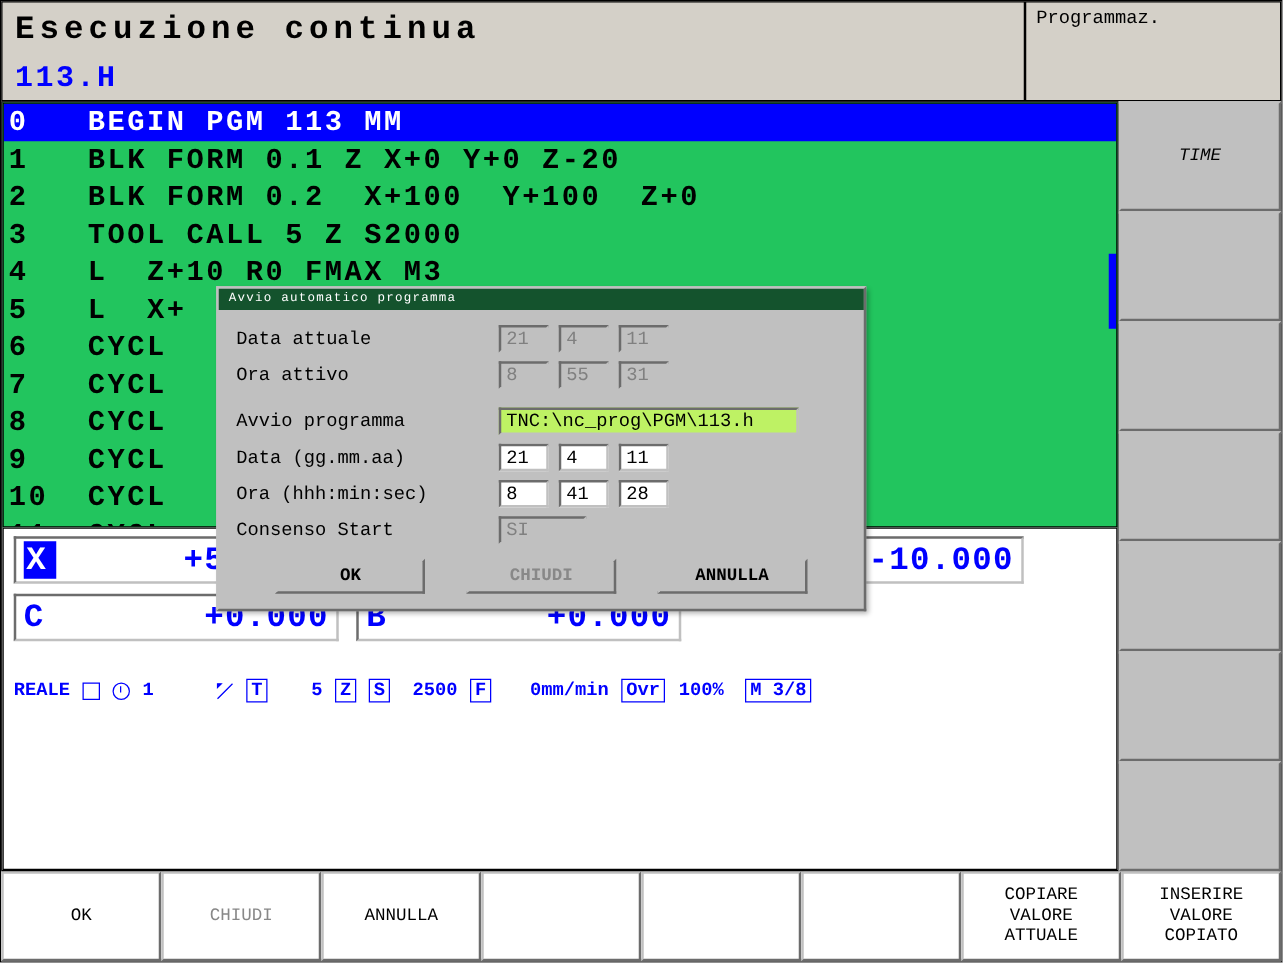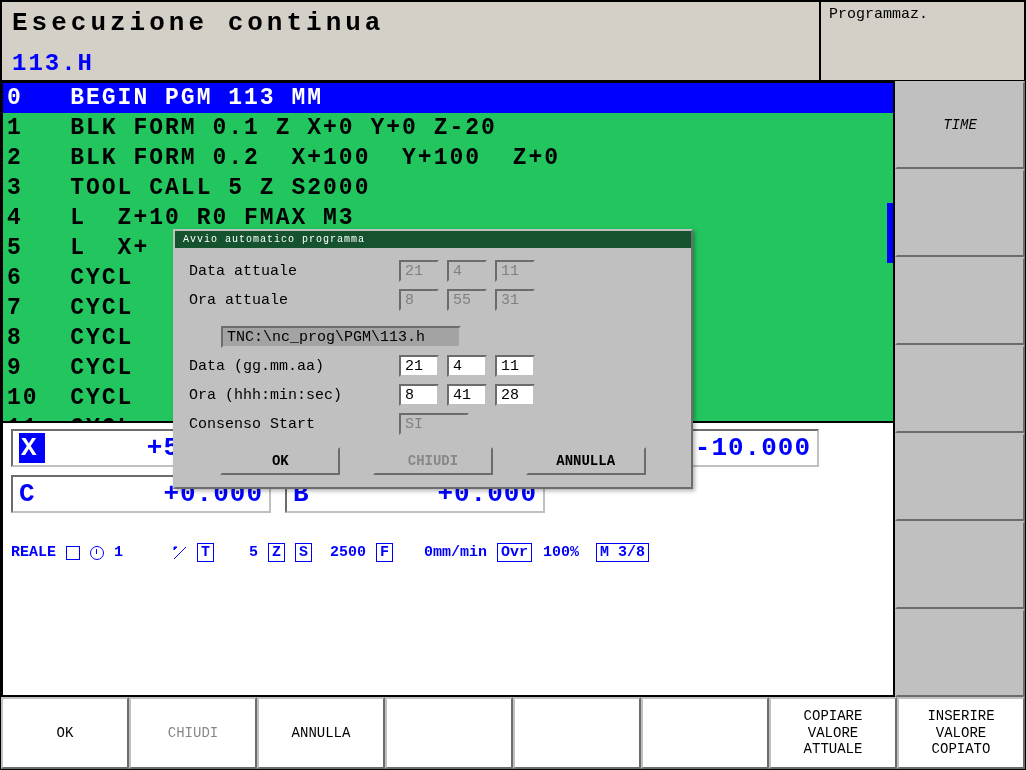--- a/index.html
+++ b/index.html
@@ -183,21 +183,21 @@
   .dlabel { width: 210px; }
   .dfield {
     border: 2px inset #c0c0c0;
     background: #fff;
     padding: 1px 4px;
     min-width: 30px;
     height: 22px;
     font-family: "Courier New", monospace;
   }
   .dfield.ro { color: #808080; background: #c0c0c0; }
-  .dfield.sel { background: #a3a3a3; color: #000; margin-left: 32px;}
+  .dfield.sel { background: #bef264; color: #000;}
   .dgap { width: 8px; display: inline-block; }
   .dbtn-row { display: flex; justify-content: space-around; gap: 10px; margin-top: 12px; padding: 0 20px;}
   .dbtn {
     border: 2px outset #c0c0c0;
     background: #c0c0c0;
     padding: 4px 0;
     width: 120px;
     text-align: center;
     font-weight: bold;
     font-family: "Courier New", monospace;
@@ -314,29 +314,30 @@
       <div class="dialog-body">
         <div class="drow">
           <span class="dlabel">Data attuale</span>
           <span class="dfield ro" style="width:40px">21</span>
             <span class="dgap"></span>
           <span class="dfield ro" style="width:40px">4</span>
             <span class="dgap"></span>
           <span class="dfield ro" style="width:40px">11</span>
         </div>
         <div class="drow">
-          <span class="dlabel">Ora attuale</span>
+          <span class="dlabel">Ora attivo</span>
           <span class="dfield ro" style="width:40px">8</span>
             <span class="dgap"></span>
           <span class="dfield ro" style="width:40px">55</span>
             <span class="dgap"></span>
           <span class="dfield ro" style="width:40px">31</span>
         </div>
         <div style="height:8px"></div>
         <div class="drow">
+          <span class="dlabel">Avvio programma</span>
           <span class="dfield sel" style="width:240px">TNC:\nc_prog\PGM\113.h</span>
         </div>
         <div class="drow">
           <span class="dlabel">Data (gg.mm.aa)</span>
           <span class="dfield" style="width:40px">21</span>
             <span class="dgap"></span>
           <span class="dfield" style="width:40px">4</span>
             <span class="dgap"></span>
           <span class="dfield" style="width:40px">11</span>
         </div>

